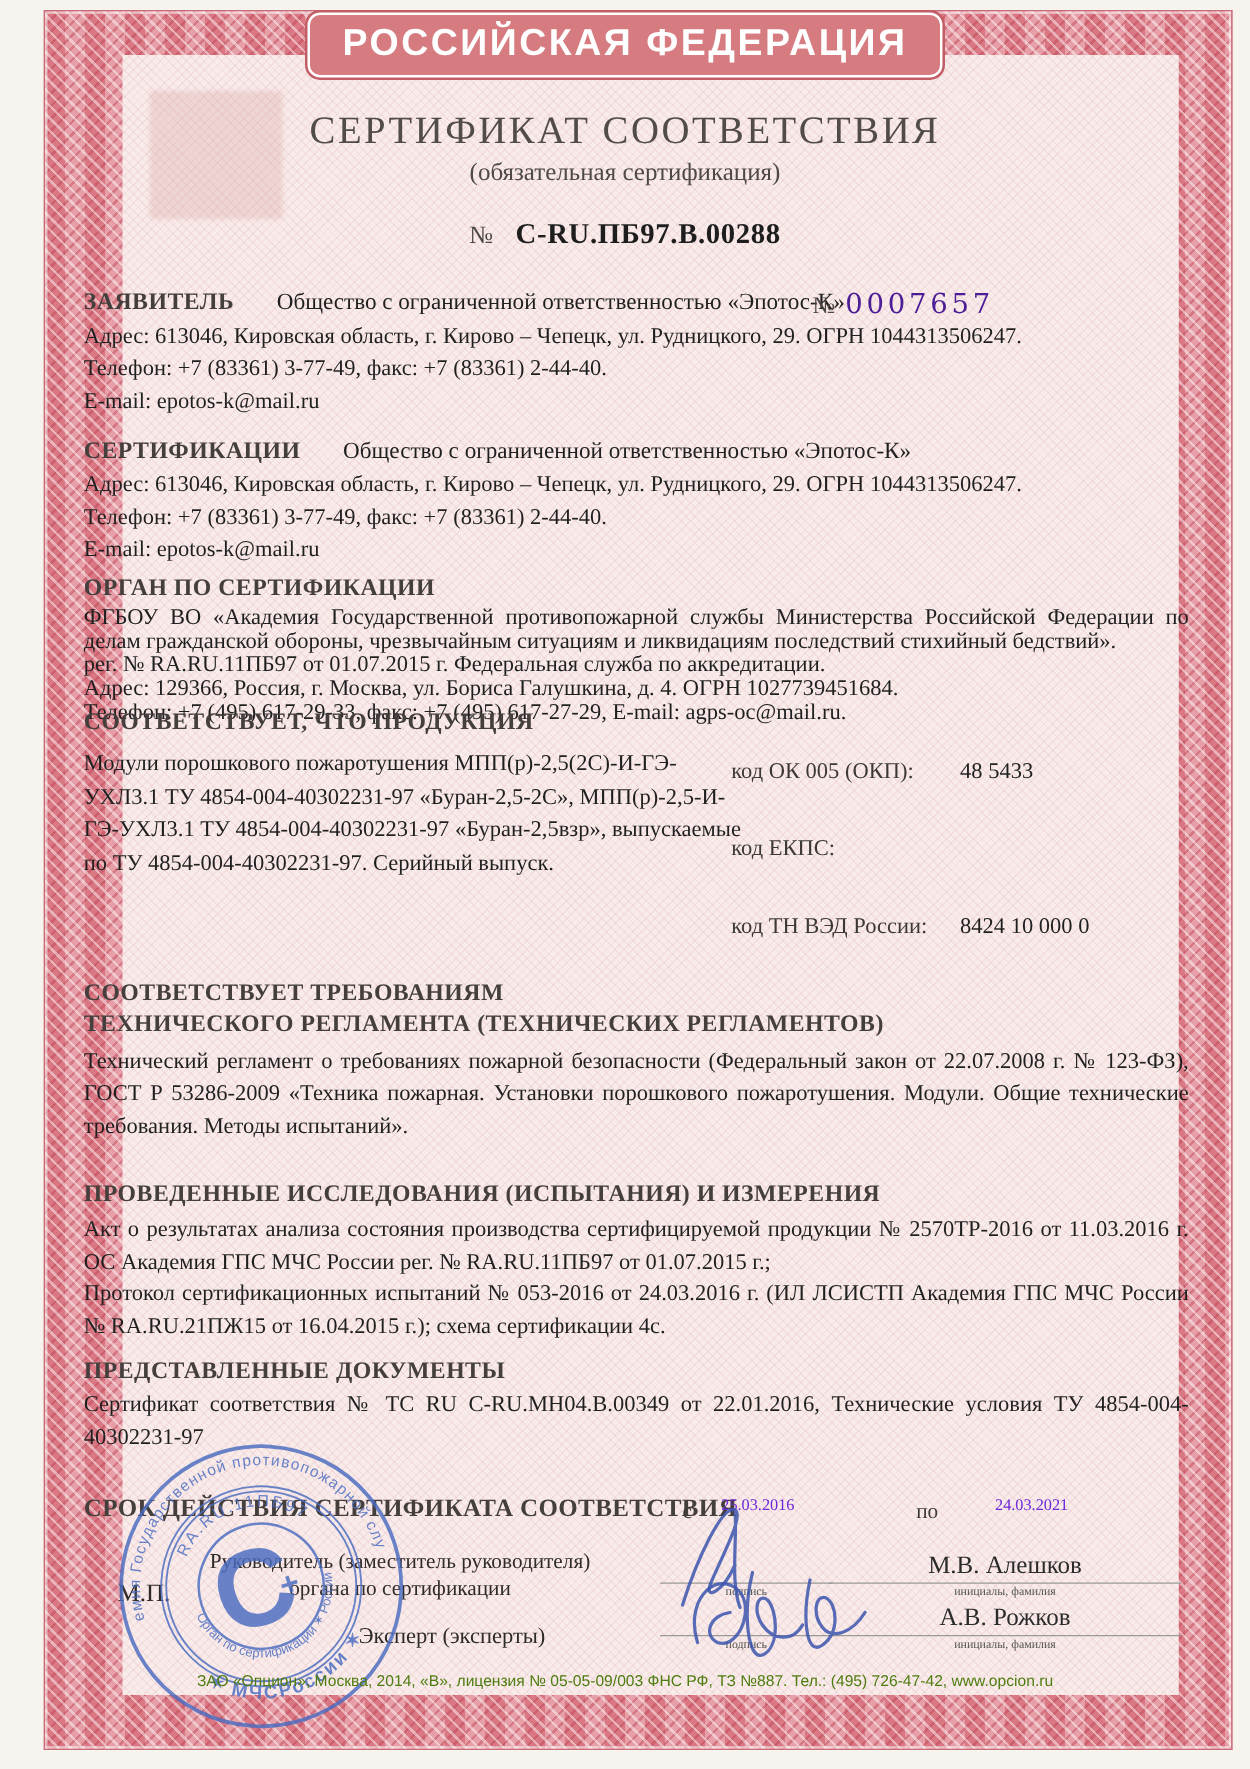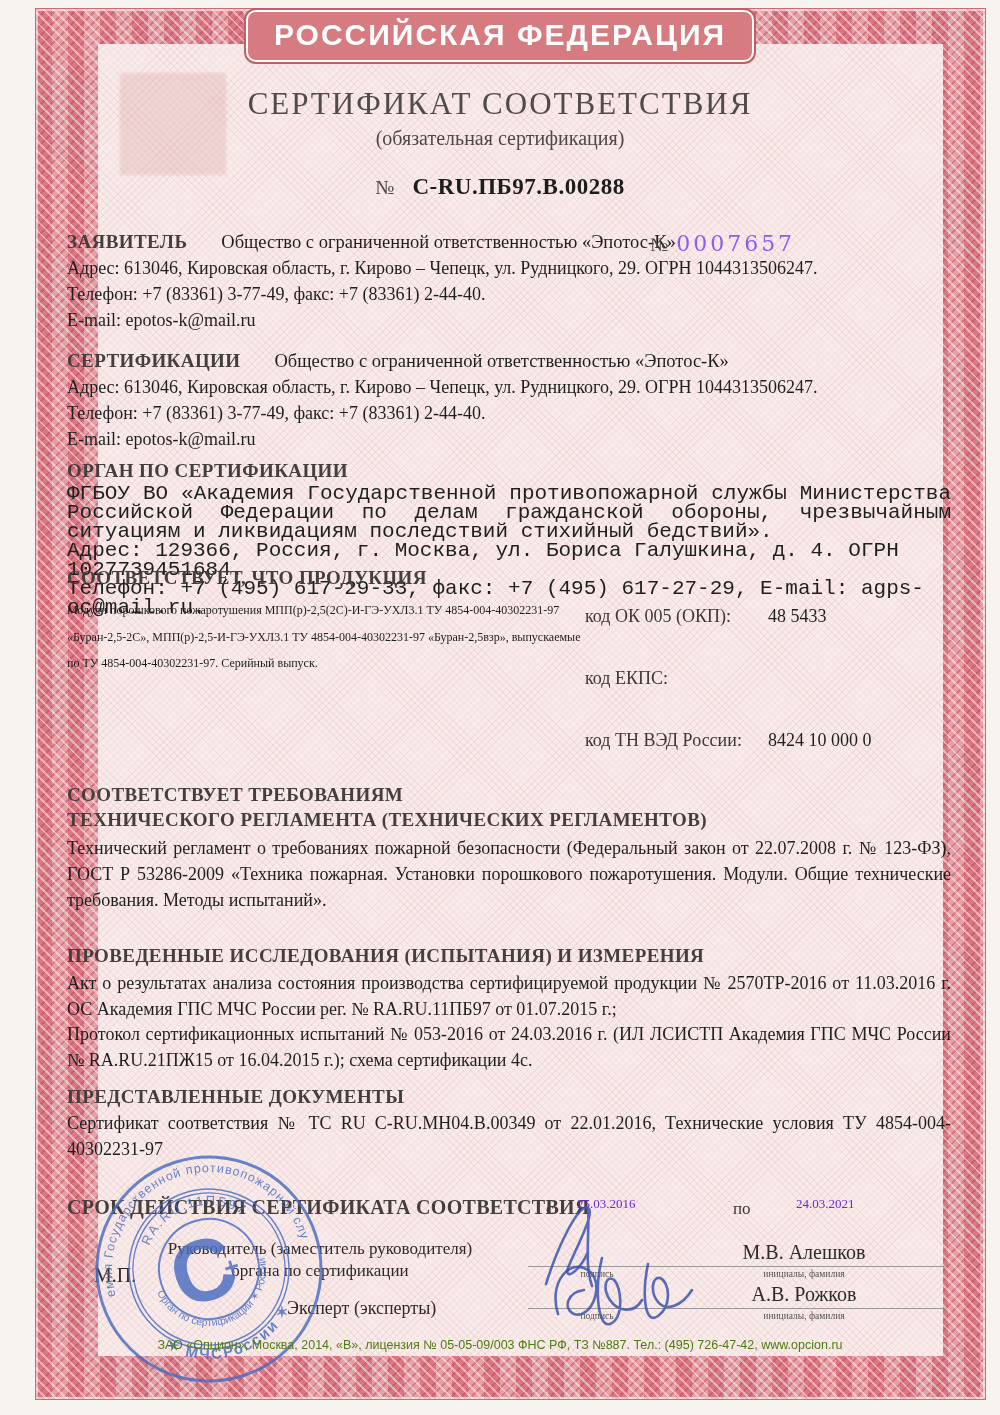--- a/index.html
+++ b/index.html
@@ -37,27 +37,27 @@
   .number-row{position:absolute;top:174px;left:0;width:100%;text-align:center;color:#333;}
   .number-row .no{font-size:20px;color:#4c4744;}
   .number-row .val{font-size:23px;font-weight:bold;margin-left:18px;letter-spacing:.5px;color:#1d1d1d;}
 
   .sec-head{font-weight:bold;font-size:19px;color:#443f3d;letter-spacing:.4px;}
   .body-line{font-size:18px;color:#1f1f1f;}
   .abs{position:absolute;}
 
   .label-row .name{font-size:18.5px;margin-left:34px;color:#1f1f1f;}
   .form-no{position:absolute;left:650px;top:231px;font-size:19px;color:#4c4744;}
-  .form-no .red{color:#8b5cf6;font-family:"DejaVu Serif",serif;font-size:22px;letter-spacing:3px;margin-left:8px;}
+  .form-no .red{color:#4c1d95;font-family:"DejaVu Serif",serif;font-size:22px;letter-spacing:3px;margin-left:8px;}
 
   .lines-26 div{line-height:26px;}
-  .cert-body-text{width:884px;font-size:21px;line-height:19px;color:#1f1f1f;font-family:Liberation Mono, monospace;}
+  .cert-body-text{width:884px;font-size:18px;line-height:19px;color:#1f1f1f;}
   .cert-body-text .p{text-align:justify;}
 
-  .product-desc{width:528px;font-size:12px;line-height:26.5px;color:#1f1f1f;}
+  .product-desc{width:528px;font-size:18px;line-height:26.5px;color:#1f1f1f;}
   .code-label{font-size:18px;color:#3c3835;font-weight:normal;}
   .code-value{font-size:18px;color:#1f1f1f;}
 
   .para{width:884px;font-size:18px;line-height:26px;text-align:justify;color:#1f1f1f;}
 
   .validity-label{font-weight:bold;font-size:20px;color:#443f3d;letter-spacing:.3px;}
   .small-word{font-size:17px;color:#3c3835;}
   .date{font-size:13px;color:#6d28d9;}
 
   .sig-line{border-bottom:1px solid #9a9a9a;height:0;}
@@ -106,20 +106,21 @@
   </div>
   <div class="abs lines-26" style="left:67px;top:374px;">
     <div class="body-line">Адрес: 613046, Кировская область, г. Кирово – Чепецк, ул. Рудницкого, 29. ОГРН 1044313506247.</div>
     <div class="body-line">Телефон: +7 (83361) 3-77-49, факс: +7 (83361) 2-44-40.</div>
     <div class="body-line">E-mail: epotos-k@mail.ru</div>
   </div>
 
   <div class="abs sec-head" style="left:67px;top:460px;">ОРГАН ПО СЕРТИФИКАЦИИ</div>
   <div class="abs cert-body-text" style="left:67px;top:484px;">
     <div class="p">ФГБОУ ВО «Академия Государственной противопожарной службы Министерства Российской Федерации по делам гражданской обороны, чрезвычайным ситуациям и ликвидациям последствий стихийный бедствий».</div>
+    <div>рег. № RA.RU.11ПБ97 от 01.07.2015 г. Федеральная служба по аккредитации.</div>
     <div>Адрес: 129366, Россия, г. Москва, ул. Бориса Галушкина, д. 4. ОГРН 1027739451684.</div>
     <div>Телефон: +7 (495) 617-29-33, факс: +7 (495) 617-27-29, E-mail: agps-oc@mail.ru.</div>
   </div>
 
   <div class="abs sec-head" style="left:67px;top:567px;">СООТВЕТСТВУЕТ, ЧТО ПРОДУКЦИЯ</div>
   <div class="abs product-desc" style="left:67px;top:597px;">Модули порошкового пожаротушения МПП(р)-2,5(2С)-И-ГЭ-УХЛ3.1 ТУ 4854-004-40302231-97 «Буран-2,5-2С», МПП(р)-2,5-И-ГЭ-УХЛ3.1 ТУ 4854-004-40302231-97 «Буран-2,5взр», выпускаемые по ТУ 4854-004-40302231-97. Серийный выпуск.</div>
   <div class="abs code-label" style="left:585px;top:606px;text-align:center;">код ОК 005 (ОКП):</div>
   <div class="abs code-value" style="left:768px;top:606px;">48 5433</div>
   <div class="abs code-label" style="left:585px;top:668px;">код ЕКПС:</div>
   <div class="abs code-value" style="left:768px;top:668px;"></div>

